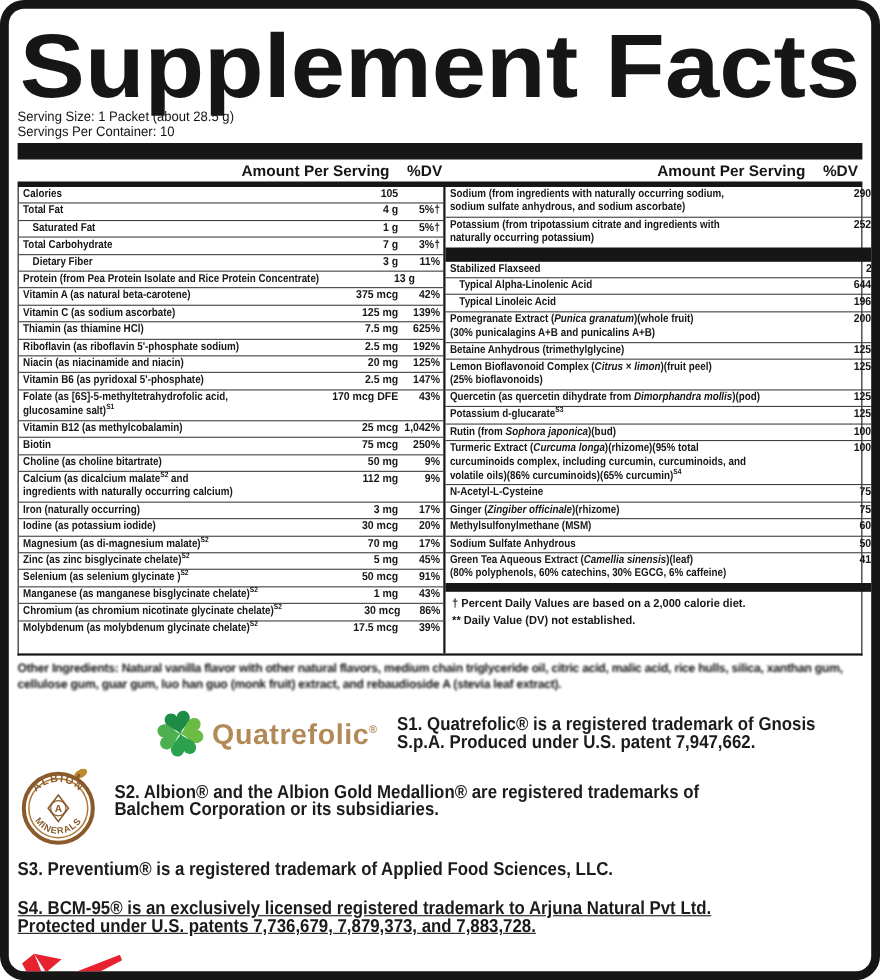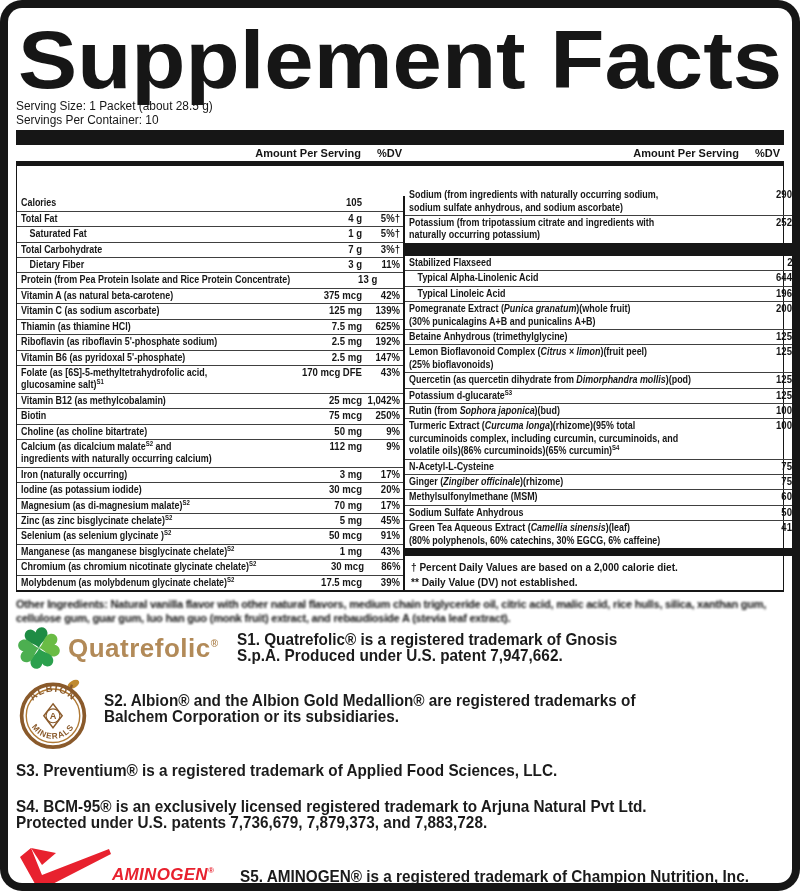--- a/index.html
+++ b/index.html
@@ -6,50 +6,50 @@
   body{width:800px;height:891px;position:relative;font-family:"Liberation Sans",sans-serif;color:#161616;}
   .frame{position:absolute;inset:0;background:#161616;border-radius:22px;}
   .inner{position:absolute;inset:8px;background:#ffffff;border-radius:14px;padding:12px 8px;box-sizing:border-box;overflow:hidden;}
   svg{overflow:visible;}
   .titlesvg{display:block;margin-top:2px;}
   .titlesvg text{font-family:"Liberation Sans",sans-serif;font-weight:700;font-size:82px;fill:#161616;}
   .serv{font-size:12.5px;line-height:13.5px;transform:scaleX(0.95);transform-origin:0 0;white-space:nowrap;}
   .bar1{height:15px;background:#161616;margin-top:3px;}
   .bar2{height:5px;background:#161616;}
   .hdrrow{display:flex;}
-  .hcell{display:flex;justify-content:flex-end;gap:16px;font-weight:700;font-size:11px;padding:2px 4px 2px 0;}
+  .hcell{display:flex;justify-content:flex-end;gap:16px;font-weight:700;font-size:14px;padding:2px 4px 2px 0;}
   .hcell.l{width:386px;padding-right:8px;}
   .hcell.r{flex:1;padding-right:4px;}
-  .tbl{display:flex;border-bottom:2.5px solid #161616;border-left:1px solid #161616;border-right:1px solid #161616;height:426px;box-sizing:border-box;align-items:flex-end;}
+  .tbl{display:flex;border-bottom:2.5px solid #161616;border-left:1px solid #161616;border-right:1px solid #161616;height:426px;box-sizing:border-box;}
   .cl{width:386px;border-right:2px solid #161616;}
   .cr{flex:1;display:flex;flex-direction:column;}
   .row{display:flex;align-items:flex-start;padding:1px 3px 1px 4px;border-top:1px solid #404040;font-size:10.4px;font-weight:700;line-height:12.4px;}
   .cl .row:first-child, .cr .row:first-child{border-top:none;}
   .bar-mid + .row{border-top:none;}
   .row .n{flex:1;white-space:nowrap;transform:scaleX(0.86);transform-origin:0 0;}
   .row .a{width:72px;text-align:right;white-space:nowrap;transform:scaleX(0.92);transform-origin:100% 0;}
   .row .d{width:38px;text-align:right;white-space:nowrap;transform:scaleX(0.92);transform-origin:100% 0;}
   .row.indent .n{padding-left:10px;}
   sup{font-size:7px;vertical-align:super;line-height:0;}
   .bar-mid{height:13px;background:#161616;}
   .bar-sm{height:8px;background:#161616;}
   .fn{padding:4px 6px 0 6px;font-size:10.6px;font-weight:700;line-height:15px;}
   .fn span{display:block;white-space:nowrap;transform:scaleX(0.95);transform-origin:0 0;}
   .other{margin-top:6px;font-weight:800;font-size:11px;line-height:13.5px;color:#141414;filter:blur(1.1px);letter-spacing:-0.2px;}
   .tm{display:flex;align-items:flex-start;}
   .cond{white-space:nowrap;transform:scaleX(0.9);transform-origin:0 0;display:block;}
   .tmtext{font-size:17px;font-weight:700;line-height:16px;color:#1b1b1b;filter:blur(0.7px);}
-  .qrow{margin-top:0;align-items:center;}
+  .qrow{margin-top:15px;align-items:center;justify-content:flex-end;}
   .qword{font-size:26px;font-weight:700;color:#b28a58;letter-spacing:0.5px;filter:blur(0.7px);margin-left:6px;white-space:nowrap;}
   .qword sup{font-size:10px;}
   .qtext{margin-left:18px;}
   .arow{margin-top:6px;}
   .atext{margin-left:14px;margin-top:16px;}
   .s3row{margin-top:14px;}
-  .s4row{margin-top:20px;}
+  .s4row{margin-top:20px;text-decoration:underline;}
   .s5row{margin-top:10px;display:flex;align-items:flex-end;}
   .rword{font-size:17px;font-weight:700;font-style:italic;color:#e8212e;letter-spacing:0.3px;filter:blur(0.7px);white-space:nowrap;margin:0 16px 8px -4px;}
   .rword sup{font-size:8px;color:#e8212e;}
   .s5text{margin:0 0 8px 10px;}
   .badge text{font-family:"Liberation Sans",sans-serif;}
 </style>
 </head>
 <body>
 
 <div class="frame">
@@ -121,20 +121,25 @@
           </div>
           <div class="row">
             <span class="n">Thiamin (as thiamine HCl)</span>
             <span class="a">7.5 mg</span>
             <span class="d">625%</span>
           </div>
           <div class="row">
             <span class="n">Riboflavin (as riboflavin 5'-phosphate sodium)</span>
             <span class="a">2.5 mg</span>
             <span class="d">192%</span>
+          </div>
+          <div class="row">
+            <span class="n">Niacin (as niacinamide and niacin)</span>
+            <span class="a">20 mg</span>
+            <span class="d">125%</span>
           </div>
           <div class="row">
             <span class="n">Vitamin B6 (as pyridoxal 5'-phosphate)</span>
             <span class="a">2.5 mg</span>
             <span class="d">147%</span>
           </div>
           <div class="row">
             <span class="n">Folate (as [6S]-5-methyltetrahydrofolic acid,<br>glucosamine salt)<sup>S1</sup></span>
             <span class="a">170 mcg DFE</span>
             <span class="d">43%</span>

